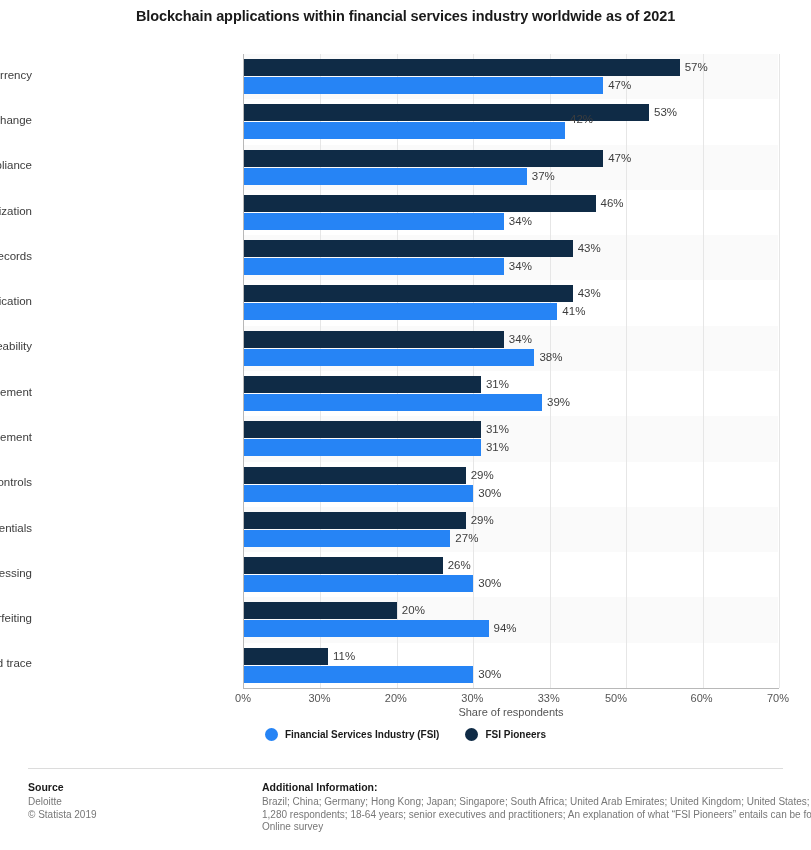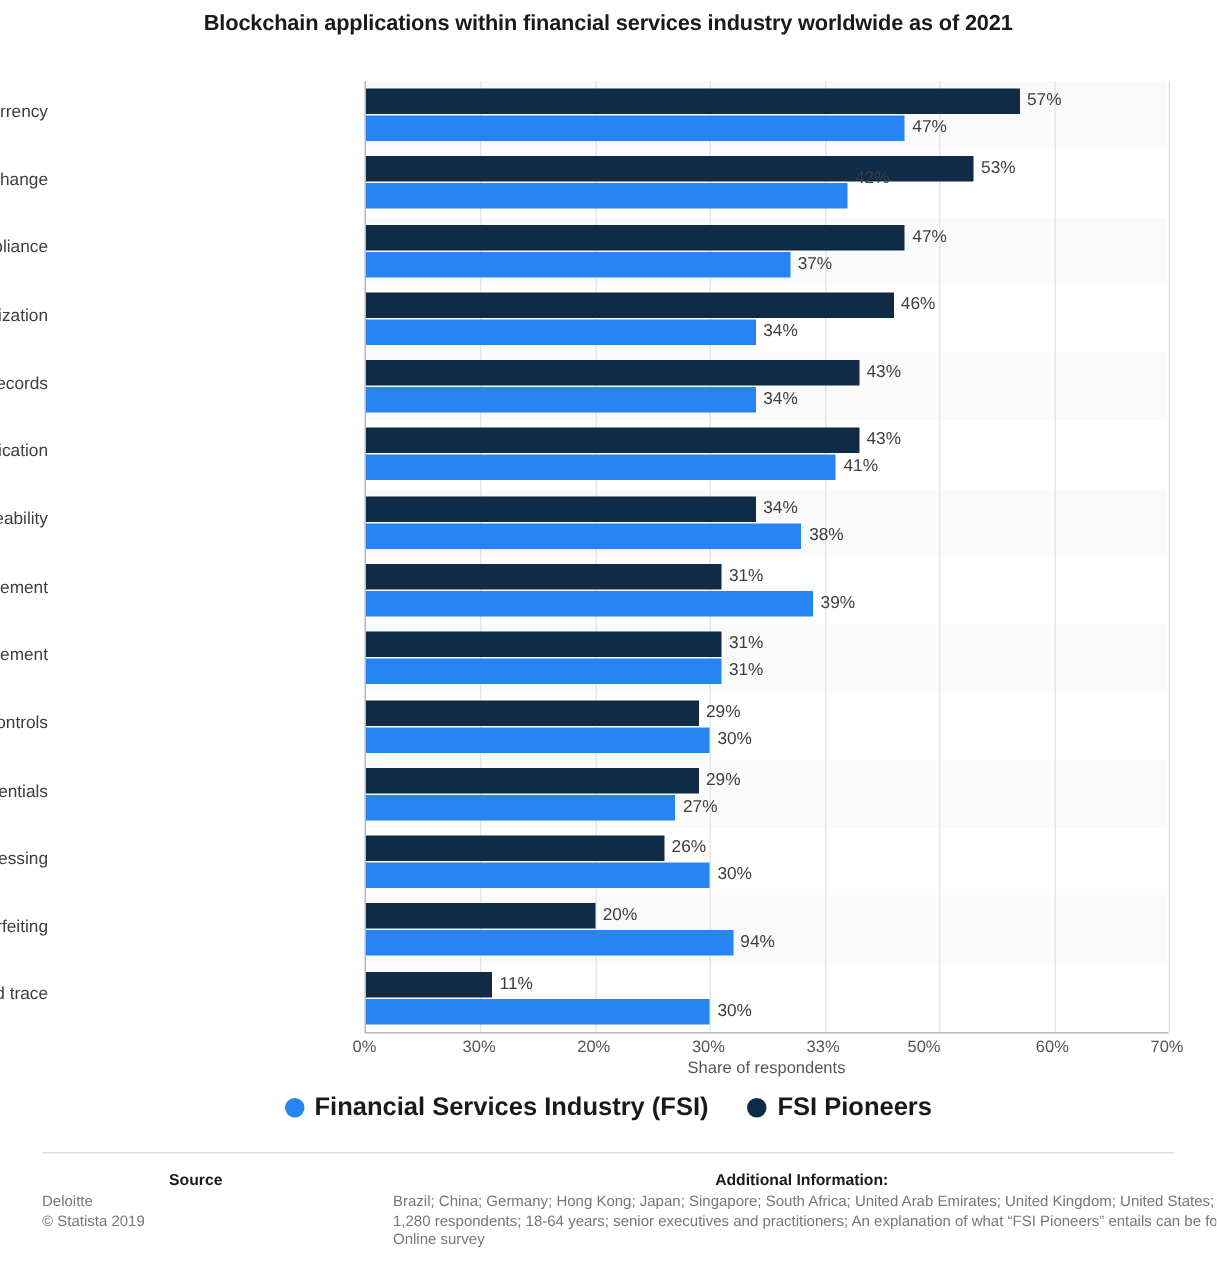--- a/index.html
+++ b/index.html
@@ -95,39 +95,39 @@
     position: absolute;
     left: 0; top: 728px;
     width: 811px;
     display: flex;
     justify-content: center;
     align-items: center;
     gap: 26px;
   }
   .legend-item { display: flex; align-items: center; gap: 7px; }
   .legend-dot { width: 13px; height: 13px; border-radius: 50%; display: inline-block; }
-  .legend-text { font-size: 17px; font-weight: bold; color: #1a1a1a; }
+  .legend-text { font-size: 10px; font-weight: bold; color: #1a1a1a; }
   
   .divider {
     position: absolute;
     left: 28px; top: 768px;
     width: 755px; height: 1px;
     background: #dcdcdc;
   }
   #footer-left {
     position: absolute;
     left: 28px; top: 781px;
     width: 205px;
   }
   #footer-right {
     position: absolute;
     left: 262px; top: 781px;
     width: 545px;
   }
-  .f-head { font-size: 10.5px; font-weight: bold; color: #1a1a1a; margin-bottom: 3px; text-align: center; }
+  .f-head { font-size: 10.5px; font-weight: bold; color: #1a1a1a; margin-bottom: 3px; }
   .f-line { font-size: 10px; color: #777777; line-height: 12.5px; white-space: nowrap; }
 </style>
 </head>
 <body>
 
 <div id="page">
 
   <div class="title">Blockchain applications within financial services industry worldwide as of 2021</div>
 
   <div id="plot">

